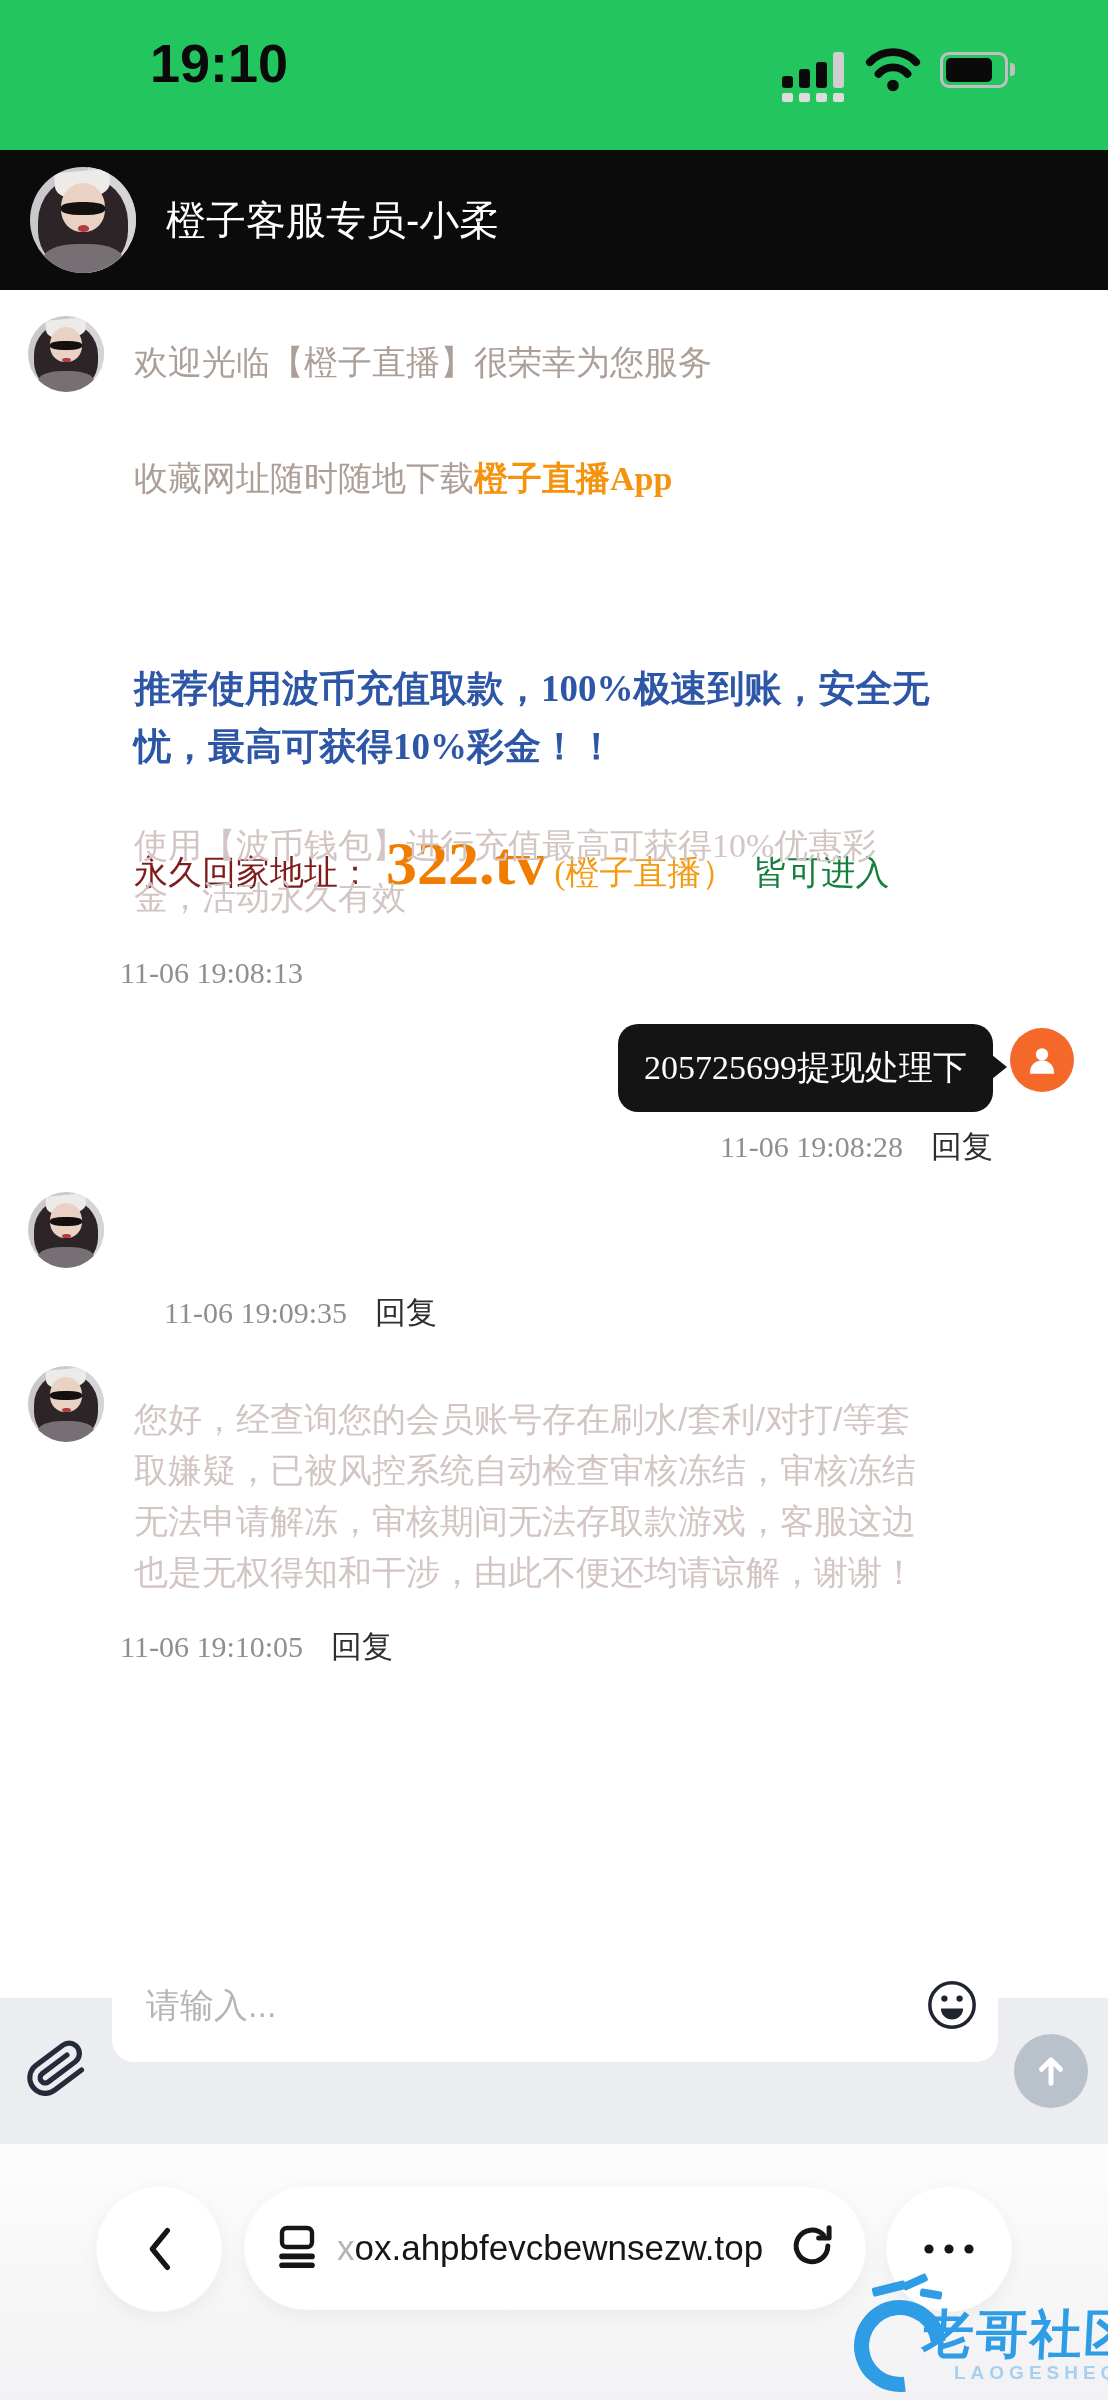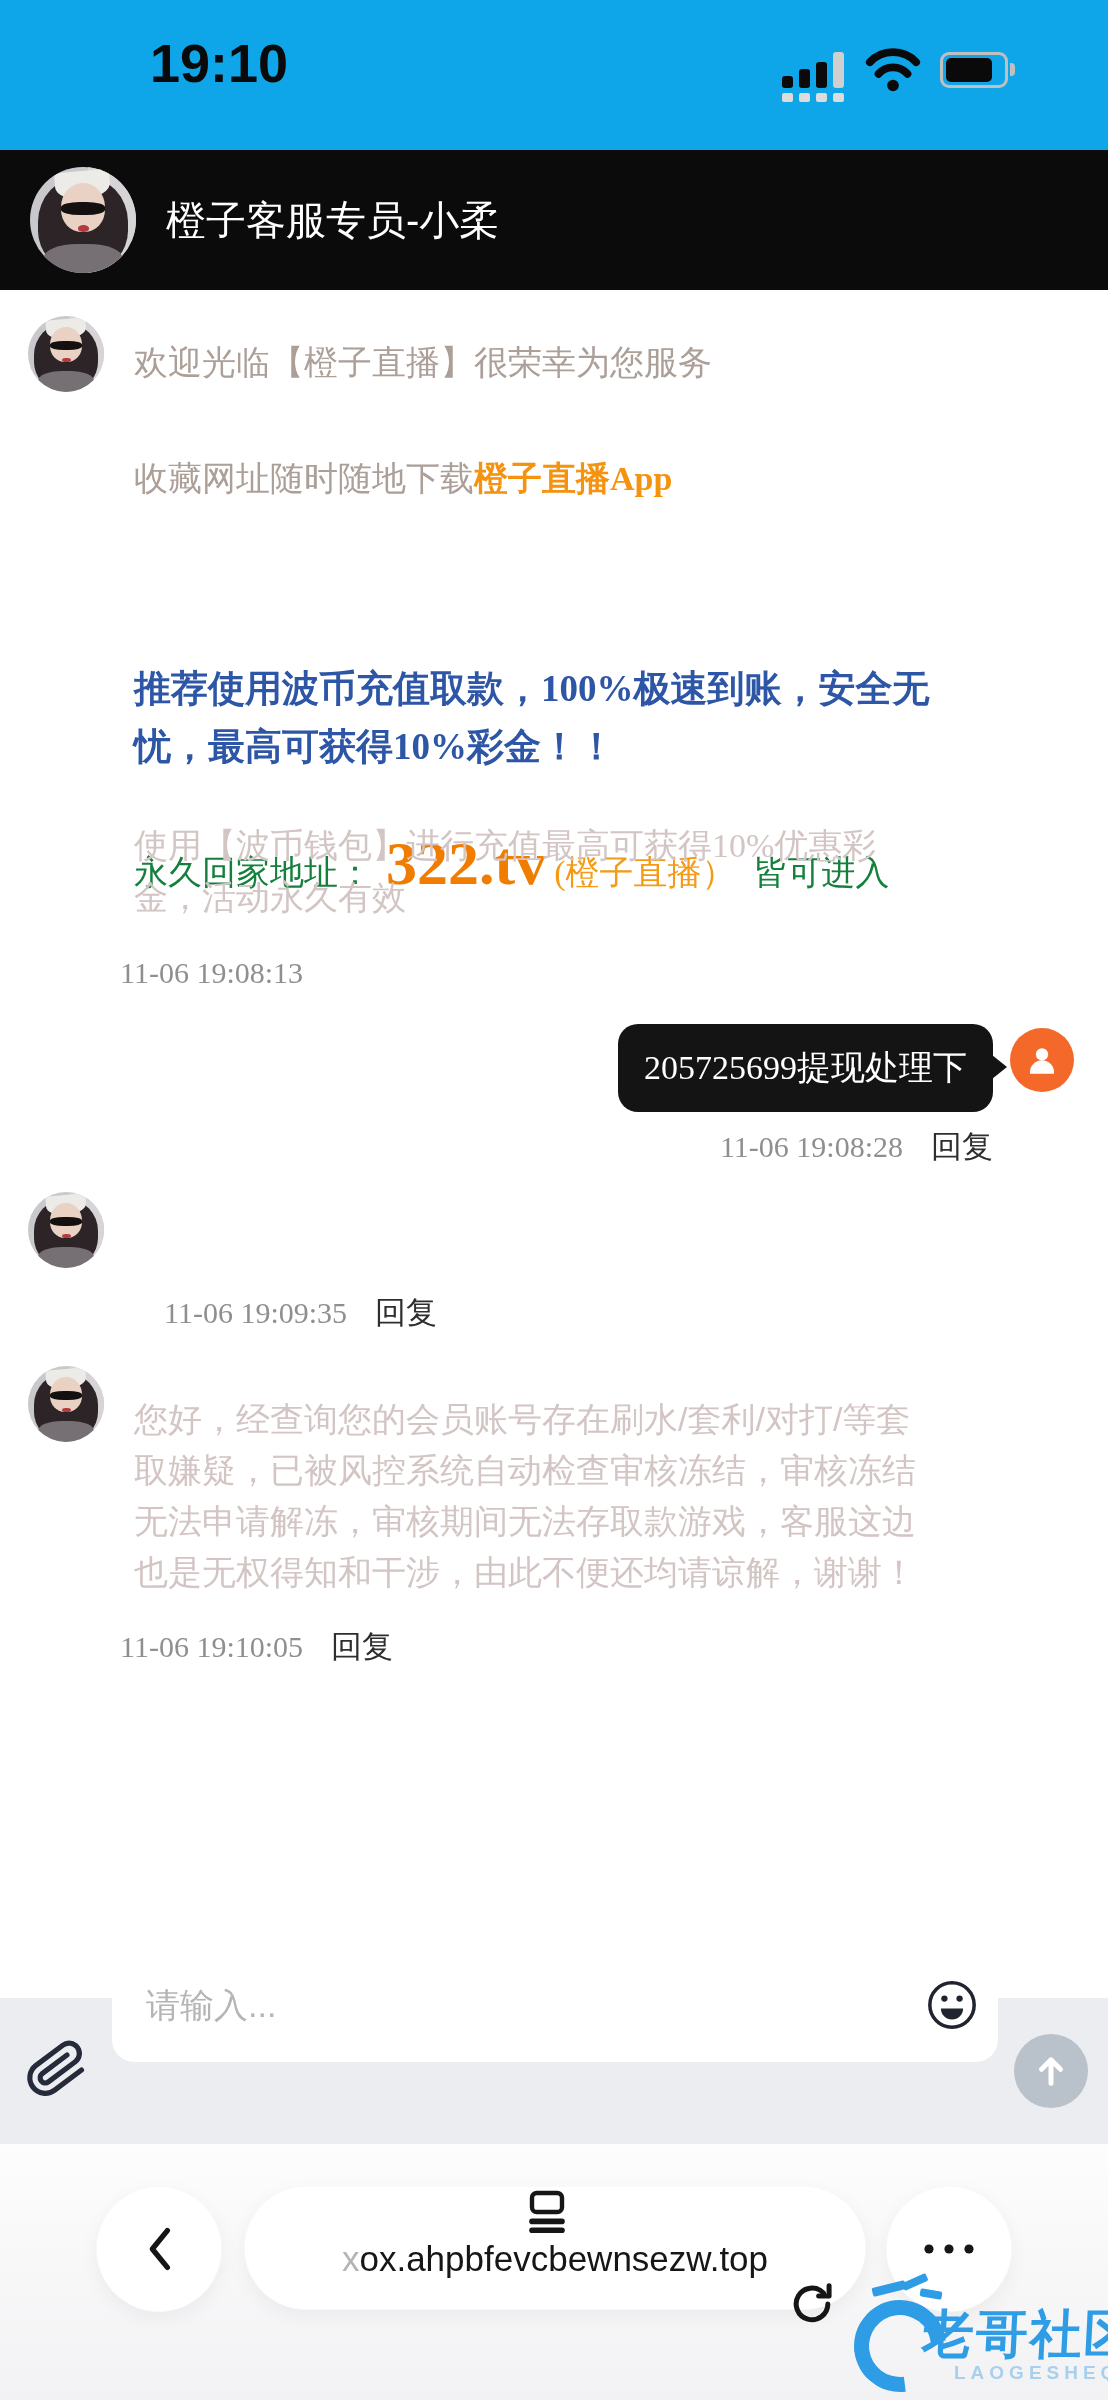--- a/index.html
+++ b/index.html
@@ -1,20 +1,20 @@
 <!DOCTYPE html>
 <html><head>
 <meta charset="utf-8">
 <style>
   html,body{margin:0;padding:0;background:#ffffff;}
   body{width:1108px;height:2400px;font-family:"Liberation Sans",sans-serif;}
   .screen{position:relative;width:1108px;height:2400px;background:#ffffff;overflow:hidden;}
 
   
-  .statusbar{position:absolute;left:0;top:0;width:1108px;height:150px;background:#0ea5e9;}
+  .statusbar{position:absolute;left:0;top:0;width:1108px;height:150px;background:#22c55e;}
   .time{position:absolute;left:150px;top:32px;font-size:54px;font-weight:700;color:#0a0a0a;letter-spacing:0px;}
   .cell{position:absolute;left:782px;top:52px;width:72px;height:50px;}
   .cell i{position:absolute;bottom:14px;width:11px;border-radius:3px;background:#0a0a0a;}
   .cell .b1{left:0;height:12px;}
   .cell .b2{left:17px;height:19px;}
   .cell .b3{left:34px;height:26px;}
   .cell .b4{left:51px;height:36px;background:#cfcfcf;}
   .cell u{position:absolute;bottom:0;width:11px;height:9px;border-radius:2px;background:#dcdcdc;}
   .cell .s1{left:0;} .cell .s2{left:17px;} .cell .s3{left:34px;} .cell .s4{left:51px;}
   .wifi{position:absolute;left:864px;top:46px;}
@@ -39,21 +39,21 @@
   .ava .lips{left:45%;top:55%;width:11%;height:6%;background:#b53a3f;border-radius:50%;}
   .ava .coat{left:13%;top:73%;width:74%;height:30%;background:#767074;border-radius:42% 42% 0 0;}
 
   
   .serifed{font-family:"Liberation Serif","DejaVu Serif",serif;}
   .msg{position:absolute;font-size:34px;line-height:52px;}
   .warm{color:#ac9f98;}
   .lite{color:#d2c5c3;}
   .orange-b{color:#f5920e;font-weight:700;}
   .home-line{position:absolute;left:134px;top:536px;line-height:74px;white-space:nowrap;}
-  .home-line .lbl{font-size:34px;color:#15803d;}
+  .home-line .lbl{font-size:34px;color:#7f1d1d;}
   .home-line .dom{font-size:62px;color:#f07d00;font-weight:700;font-family:"Liberation Serif","DejaVu Serif",serif;margin:0 8px 0 14px;}
   .home-line .note{font-size:34px;color:#f49a14;}
   .home-line .suf{font-size:34px;color:#15803d;margin-left:18px;}
   .blue-b{color:#2d56a6;font-weight:700;font-size:37px;line-height:58px;}
   .stamp{position:absolute;font-size:30px;color:#8f8f8f;font-family:"Liberation Serif","DejaVu Serif",serif;}
   .meta{position:absolute;display:flex;align-items:baseline;gap:28px;}
   .meta .t{font-size:30px;color:#8f8f8f;font-family:"Liberation Serif","DejaVu Serif",serif;}
   .meta .r{font-size:31px;color:#2e2e2e;font-weight:500;cursor:pointer;}
 
   
@@ -68,21 +68,21 @@
   .field{position:absolute;left:112px;top:1948px;width:886px;height:114px;background:#ffffff;border-radius:22px;}
   .field input{position:absolute;left:0;top:0;width:100%;height:100%;border:none;outline:none;background:transparent;padding:0 90px 0 34px;box-sizing:border-box;font-size:34px;color:#333;font-family:"Liberation Sans",sans-serif;}
   .field input::placeholder{color:#b5b5b5;}
   .emoji{position:absolute;right:18px;top:29px;cursor:pointer;}
   .send{position:absolute;left:1014px;top:2034px;width:74px;height:74px;border-radius:50%;background:#b9c1cb;display:flex;align-items:center;justify-content:center;cursor:pointer;}
 
   
   .bottom{position:absolute;left:0;top:2144px;width:1108px;height:256px;background:linear-gradient(#fdfdfd,#f2f2f4);}
   .pill{position:absolute;background:#ffffff;box-shadow:0 6px 20px rgba(0,0,0,.05);border:1px solid rgba(0,0,0,.02);}
   .backbtn{left:96px;top:2186px;width:124px;height:124px;border-radius:50%;display:flex;align-items:center;justify-content:center;cursor:pointer;}
-  .urlpill{left:244px;top:2186px;width:622px;height:124px;border-radius:62px;display:flex;align-items:center;padding:0 28px;box-sizing:border-box;cursor:pointer;flex-direction:column;}
+  .urlpill{left:244px;top:2186px;width:622px;height:124px;border-radius:62px;display:flex;align-items:center;padding:0 28px;box-sizing:border-box;cursor:pointer;}
   .urlpill .rdr{flex:0 0 auto;margin-right:16px;}
   .urltxt{font-size:35px;letter-spacing:0px;white-space:nowrap;}
   .urltxt .dim{color:#b4b4b4;}
   .urltxt .main{color:#161616;}
   .urlpill .rld{flex:0 0 auto;margin-left:auto;cursor:pointer;}
   .morebtn{left:886px;top:2186px;width:124px;height:124px;border-radius:50%;display:flex;align-items:center;justify-content:center;cursor:pointer;}
 
   
   .wm{position:absolute;left:850px;top:2276px;width:258px;height:124px;}
   .wm-arc{position:absolute;left:4px;top:24px;width:62px;height:62px;border-radius:50%;border:15px solid #2f9ce6;border-right-color:transparent;transform:rotate(38deg);}

